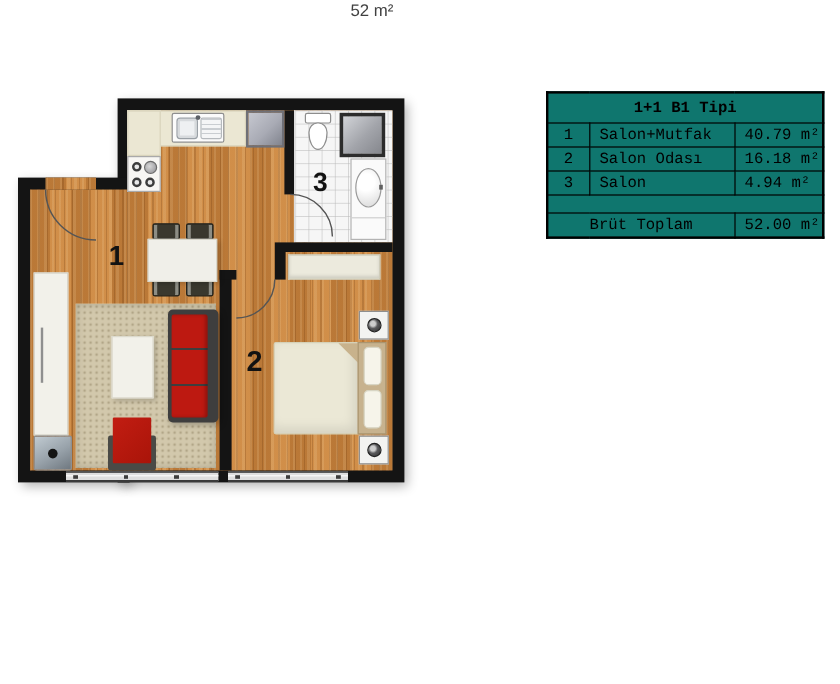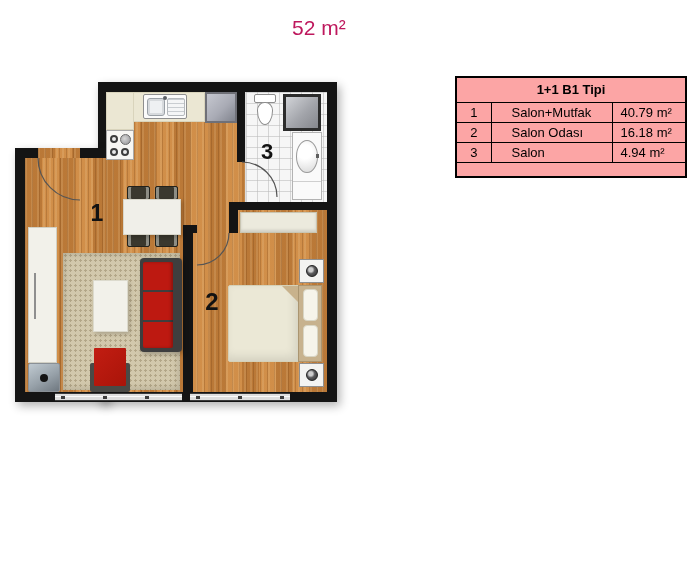--- a/index.html
+++ b/index.html
@@ -2,21 +2,21 @@
 <html><head>
 <meta charset="utf-8">
 <style>
   * { box-sizing: border-box; margin: 0; padding: 0; }
   html,body { background:#ffffff; }
   body { font-family: "Liberation Sans", sans-serif; }
   .stage { position:relative; width:700px; height:570px; background:#fff; overflow:hidden; }
 
   
   .title { position:absolute; left:13px; top:2px; font-size:39px; font-weight:bold; letter-spacing:-1px; color:#000; }
-  .area-lbl { position:absolute; left:292px; top:16px; font-size:21px; color:#be185d; }
+  .area-lbl { position:absolute; left:292px; top:0; font-size:14px; color:#404040; }
 
   
   .plan { position:absolute; left:15px; top:82px; width:322px; height:320px; }
   .wallbase { position:absolute; background:#141414; box-shadow:3px 4px 9px rgba(0,0,0,0.30); }
   .wall { position:absolute; background:#141414; }
   .wood { position:absolute; background-color:#ca8843;
           background-image:
             repeating-linear-gradient(90deg, rgba(255,232,190,0.14) 0 2px, rgba(0,0,0,0) 2px 6px),
             repeating-linear-gradient(90deg, rgba(96,48,8,0.22) 0 1px, transparent 1px 7px),
             repeating-linear-gradient(90deg, rgba(150,85,28,0.30) 0 17px, rgba(233,166,95,0.22) 17px 34px); }
@@ -78,25 +78,25 @@
           background:repeating-linear-gradient(180deg, #bd1911 0 28px, #3e3e3e 28px 30px);
           box-shadow:inset -2px 0 3px rgba(0,0,0,0.25); }
   .pouf-base { position:absolute; background:#4a4a46; border-radius:2px; }
   .pouf-red { position:absolute; background:linear-gradient(135deg,#c21d12 0%, #a91409 100%); border-radius:1px; }
 
   .room-num { position:absolute; font-weight:bold; color:#121212; text-align:center; }
   .arcs { position:absolute; left:0; top:0; }
 
   
   .spec { position:absolute; left:455px; top:76px; }
-  table.t { border-collapse:collapse; border:2px solid #000; background:#fca5a5; table-layout:fixed; width:230px; }
+  table.t { border-collapse:collapse; border:2px solid #000; background:#0f766e; table-layout:fixed; width:230px;font-family:Liberation Mono, monospace; }
   table.t td { border:1px solid #000; font-size:13px; color:#000; vertical-align:middle; overflow:hidden; white-space:nowrap; }
   td.th { height:25px; text-align:center; font-size:16px; font-weight:bold; }
   td.num { height:20px; text-align:center; }
-  td.nm  { padding-left:20px; }
+  td.nm  { padding-left:8px; }
   td.vl  { padding-left:8px; }
   td.empty { height:15px; }
   td.tot { height:21px; text-align:center; }
 </style>
 </head>
 <body>
 
 <div class="stage">
 
   <div class="area-lbl">52 m²</div>
@@ -216,17 +216,21 @@
         <td class="vl">16.18 m²</td>
       </tr>
       <tr>
         <td class="num">3</td>
         <td class="nm">Salon</td>
         <td class="vl">4.94 m²</td>
       </tr>
       <tr>
         <td class="empty" colspan="3"></td>
       </tr>
+      <tr>
+        <td class="tot" colspan="2">Brüt Toplam</td>
+        <td class="vl">52.00 m²</td>
+      </tr>
     </tbody>
       </table>
   </div>
 
 </div>
 
 </body></html>

